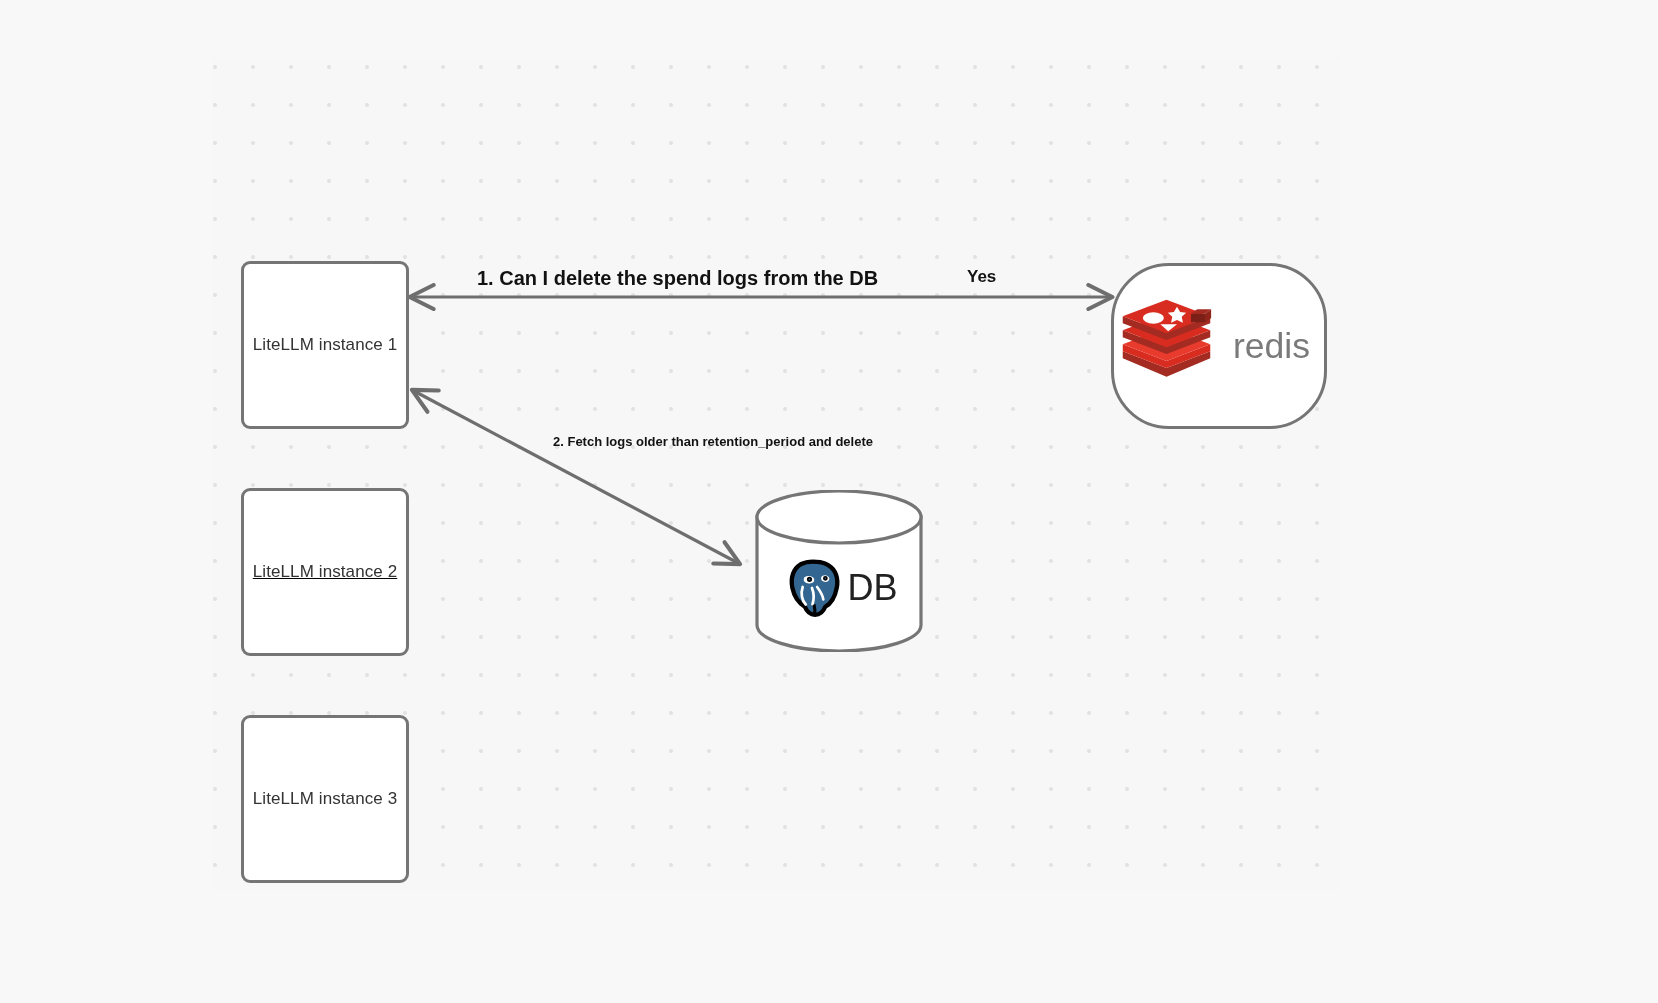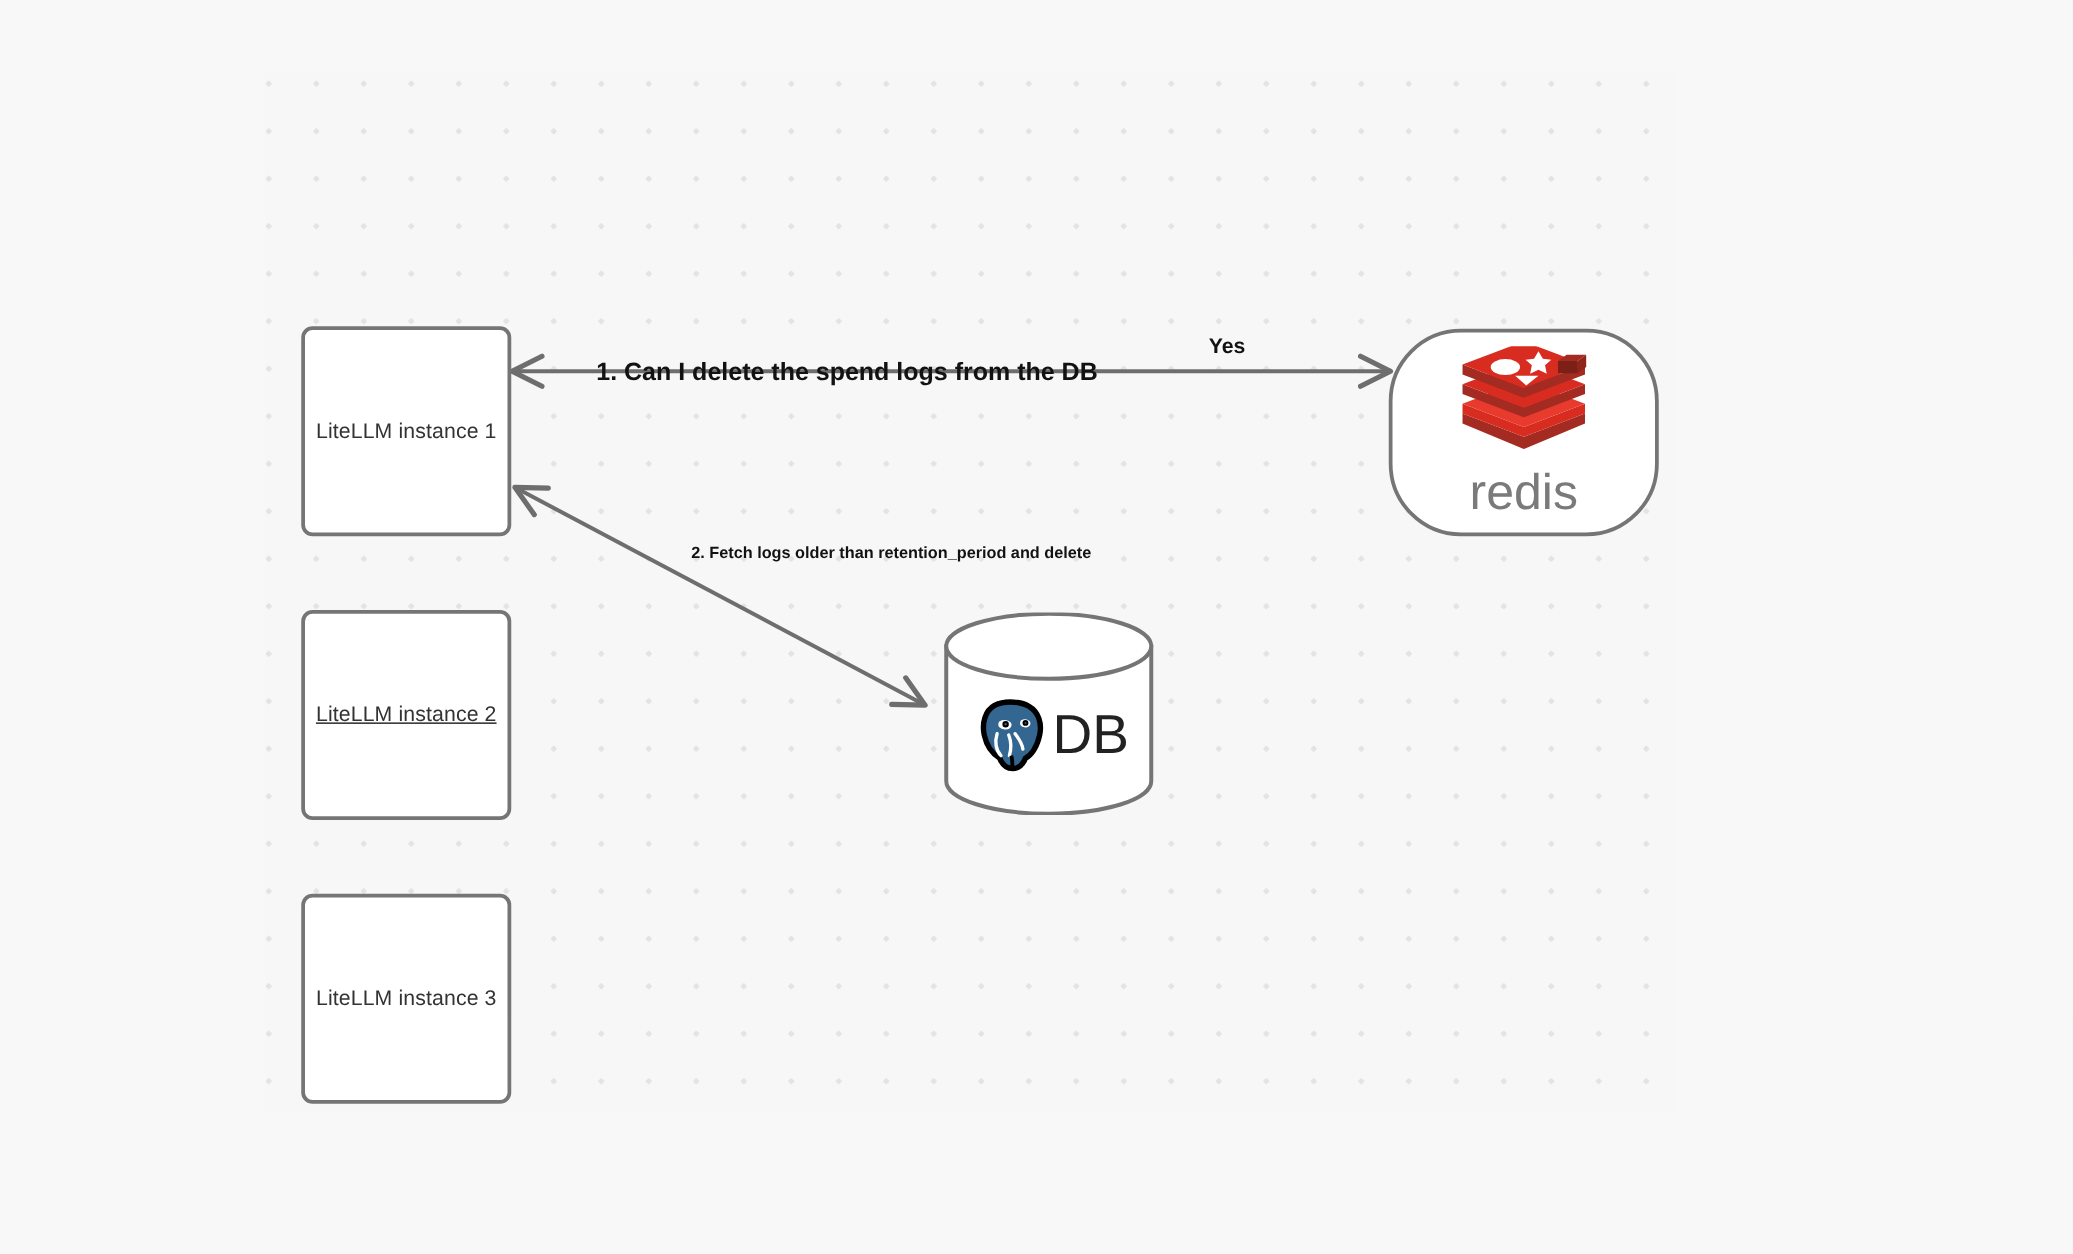--- a/index.html
+++ b/index.html
@@ -65,21 +65,20 @@
     position: absolute;
     left: 1111px;
     top: 263px;
     width: 216px;
     height: 166px;
     background: #ffffff;
     border: 3px solid #757575;
     border-radius: 58px;
     box-sizing: border-box;
     display: flex;
-    flex-direction: column;
     align-items: center;
     justify-content: center;
   }
   .redis-logo { width: 118px; height: 96px; display: block; }
 
   
   #node-db {
     position: absolute;
     left: 753px;
     top: 490px;
@@ -93,37 +92,37 @@
     width: 172px;
     height: 162px;
     display: flex;
     align-items: center;
     justify-content: center;
     padding-top: 34px;
     box-sizing: border-box;
   }
   .pg-logo { width: 66px; height: 66px; display: block; margin-right: 1px; }
   .db-text {
-    font-size: 44px;
+    font-size: 36px;
     color: #222222;
     font-family: "Liberation Sans", sans-serif;
     line-height: 1;
   }
 
   
   #edges { position: absolute; left: 0; top: 0; }
 
   .edge-label {
     position: absolute;
     font-family: "Liberation Sans", sans-serif;
     font-weight: bold;
     color: #121212;
     white-space: nowrap;
   }
-  #edge-label-1 { left: 477px; top: 267px; font-size: 20px; margin-top: 20px; }
+  #edge-label-1 { left: 477px; top: 267px; font-size: 20px; }
   #edge-label-1-answer { left: 967px; top: 267px; font-size: 17px; }
   #edge-label-2 { left: 553px; top: 434px; font-size: 13px; }
 </style>
 </head>
 <body>
 
 <div id="canvas">
 
   <div id="dot-grid"></div>
   <div class="band" id="band-left"></div>

